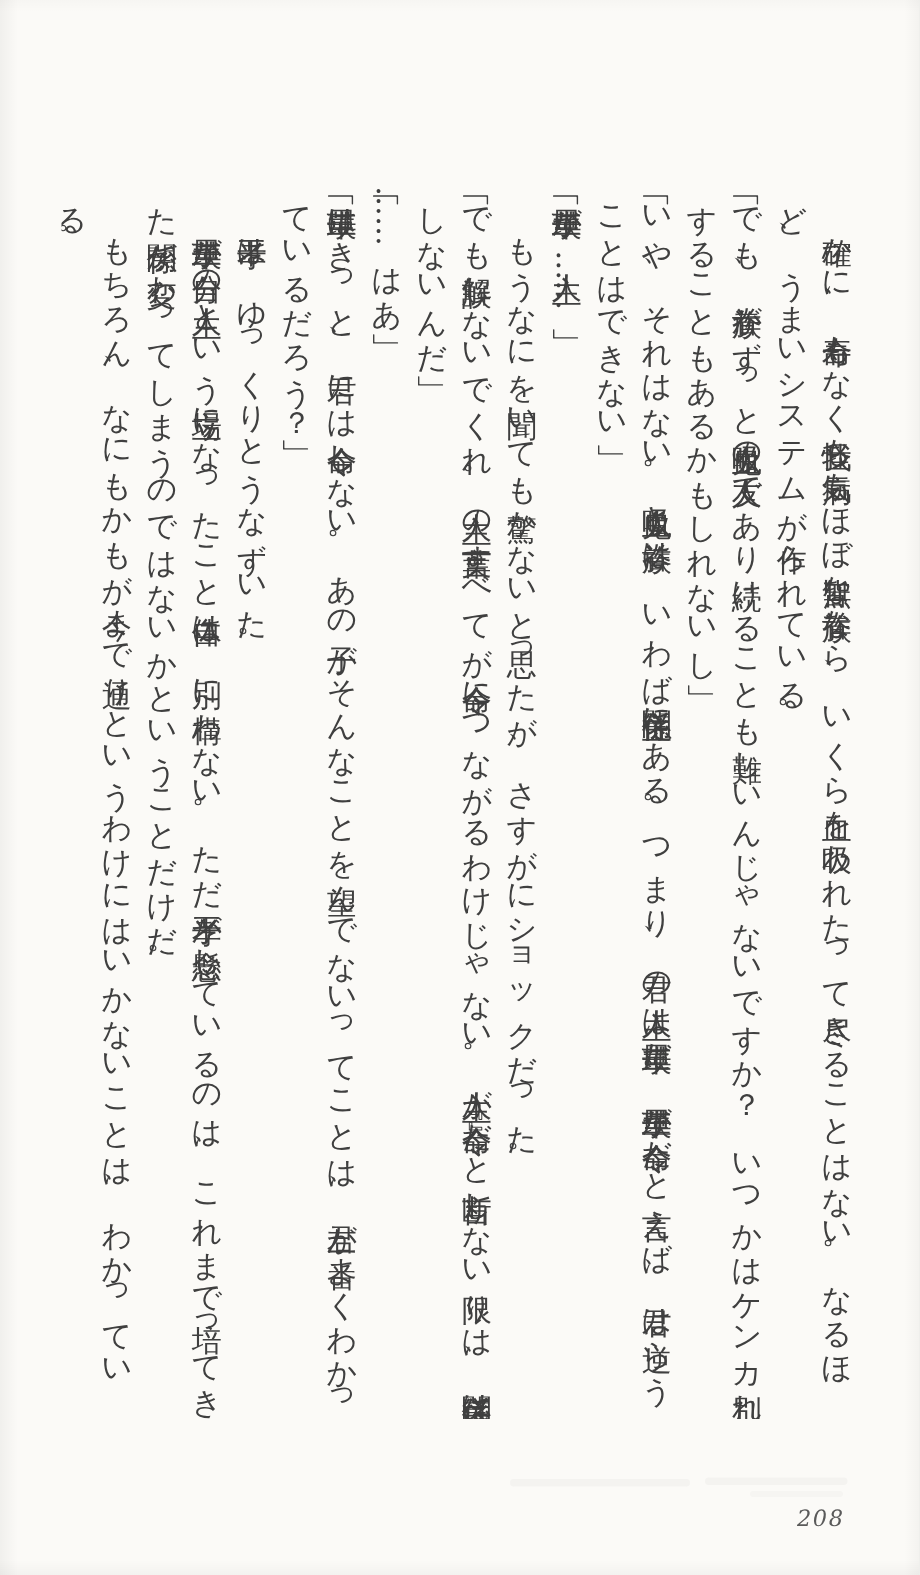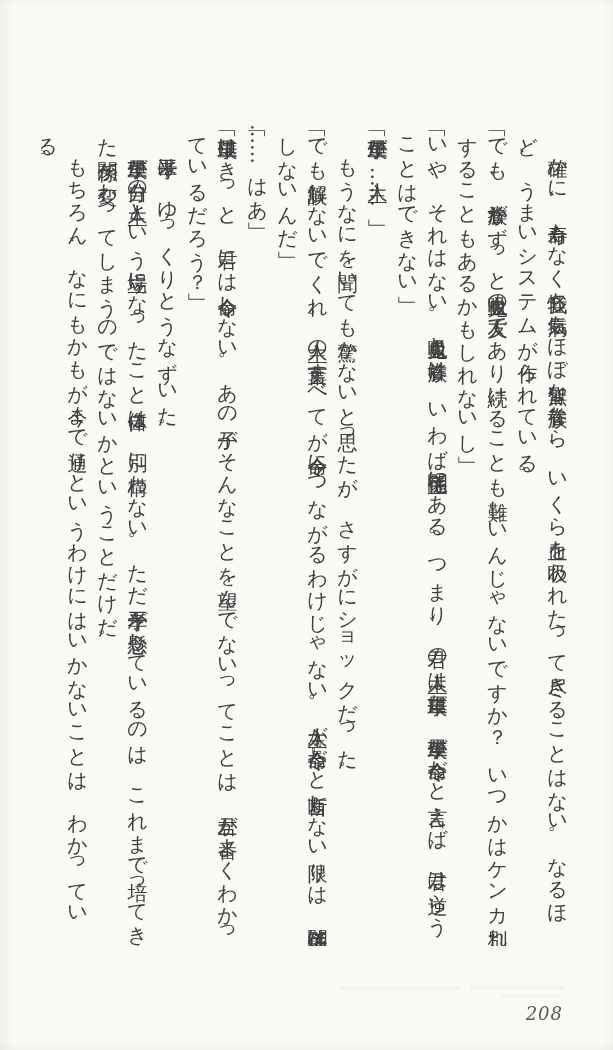--- a/index.html
+++ b/index.html
@@ -48,21 +48,21 @@
     padding: 0;
     text-indent: 0;
   }
   .text-block p.indent {
     text-indent: 1em;
   }
   .page-number {
     position: absolute;
     top: 1003px;
     right: 50px;
-    font-size: 18px;
+    font-size: 15px;
     font-style: italic;
     color: var(--pagenum);
     letter-spacing: 1px;
   }
   
   .smudge {
     position: absolute;
     background: rgba(60,60,60,0.035);
     border-radius: 3px;
     pointer-events: none;

